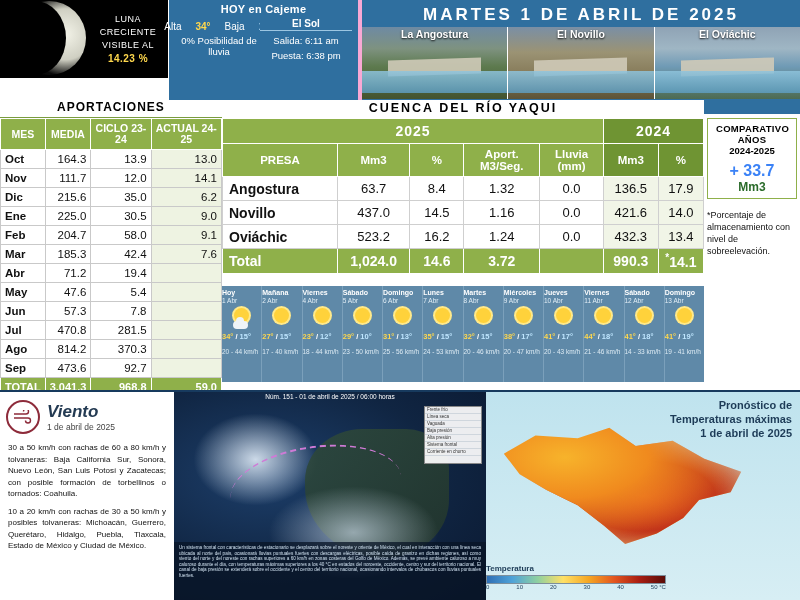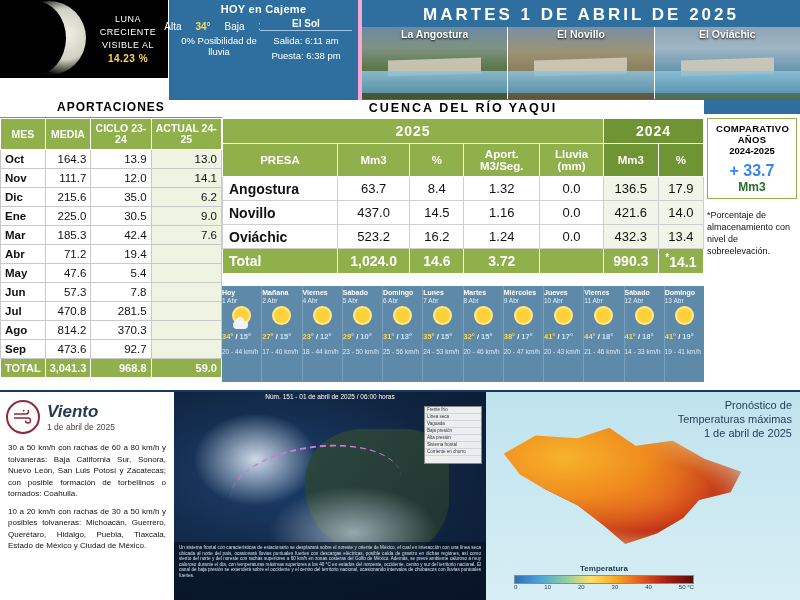--- a/index.html
+++ b/index.html
@@ -207,32 +207,32 @@
     padding: 3px 5px; text-align: justify;
   }
 
   .tempmap {
     flex: 1; border-top: 2px solid #173a5e; position: relative;
     background: linear-gradient(#bfe3ee, #d7eef4);
     overflow: hidden;
   }
   .tm-title {
     position: absolute; right: 8px; top: 6px; text-align: right;
-    font-size: 11px; font-weight: normal; color: #1d3b57; line-height: 14px;
+    font-size: 11px; font-weight: bold; color: #1d3b57; line-height: 14px;
   }
   .mx-shape {
     position: absolute; left: 4%; top: 16%; width: 84%; height: 62%;
     background:
       radial-gradient(ellipse at 25% 25%, #f7b32b 0%, #f08a1e 30%, rgba(240,138,30,0) 62%),
       radial-gradient(ellipse at 55% 55%, #e3561f 0%, #c1341a 35%, rgba(193,52,26,0) 65%),
       radial-gradient(ellipse at 70% 75%, #f5a623 0%, rgba(245,166,35,0) 60%);
     clip-path: polygon(2% 22%, 14% 8%, 30% 10%, 42% 2%, 52% 16%, 66% 12%, 78% 26%, 92% 36%,
                        88% 52%, 76% 58%, 70% 72%, 60% 84%, 48% 92%, 40% 78%, 30% 62%, 18% 50%, 8% 38%);
   }
-  .tm-legend { position: absolute; left: 28px; bottom: 10px; width: 180px; text-align: center; }
+  .tm-legend { position: absolute; left: 0; bottom: 10px; width: 180px; }
   .tm-legend-label { font-size: 8px; color: #1d3b57; font-weight: bold; }
   .tm-bar {
     height: 9px; width: 180px; margin-top: 2px;
     background: linear-gradient(to right,#2f6fb5,#4fa3d8,#8fd0a0,#ffe066,#f5a623,#e3561f,#a81d12,#5a0d08);
     border: 1px solid #7d8f9c;
   }
   .tm-ticks { display: flex; justify-content: space-between; font-size: 6px; color: #1d3b57; width: 180px; }
 
   .wind-arrow { width: 20px; height: 14px; position: relative; }
 </style>
@@ -326,20 +326,26 @@
             <td class="mes">Dic</td>
             <td>215.6</td>
             <td>35.0</td>
             <td class="col-act">6.2</td>
           </tr>
           <tr>
             <td class="mes">Ene</td>
             <td>225.0</td>
             <td>30.5</td>
             <td class="col-act">9.0</td>
+          </tr>
+          <tr>
+            <td class="mes">Feb</td>
+            <td>204.7</td>
+            <td>58.0</td>
+            <td class="col-act">9.1</td>
           </tr>
           <tr>
             <td class="mes">Mar</td>
             <td>185.3</td>
             <td>42.4</td>
             <td class="col-act">7.6</td>
           </tr>
           <tr>
             <td class="mes">Abr</td>
             <td>71.2</td>

